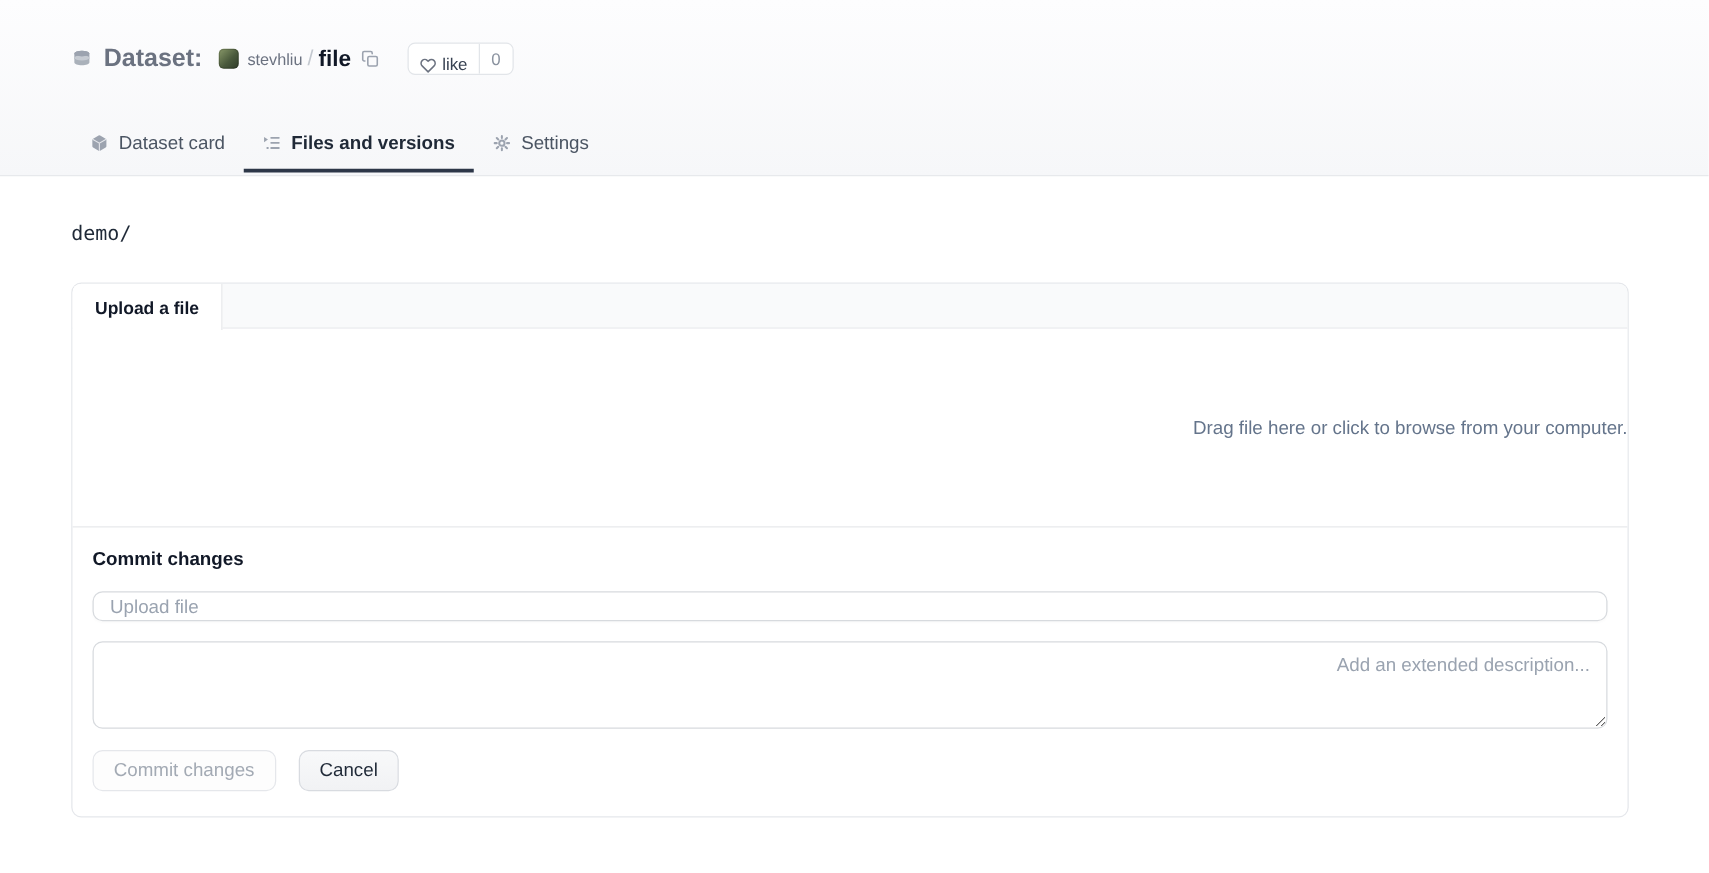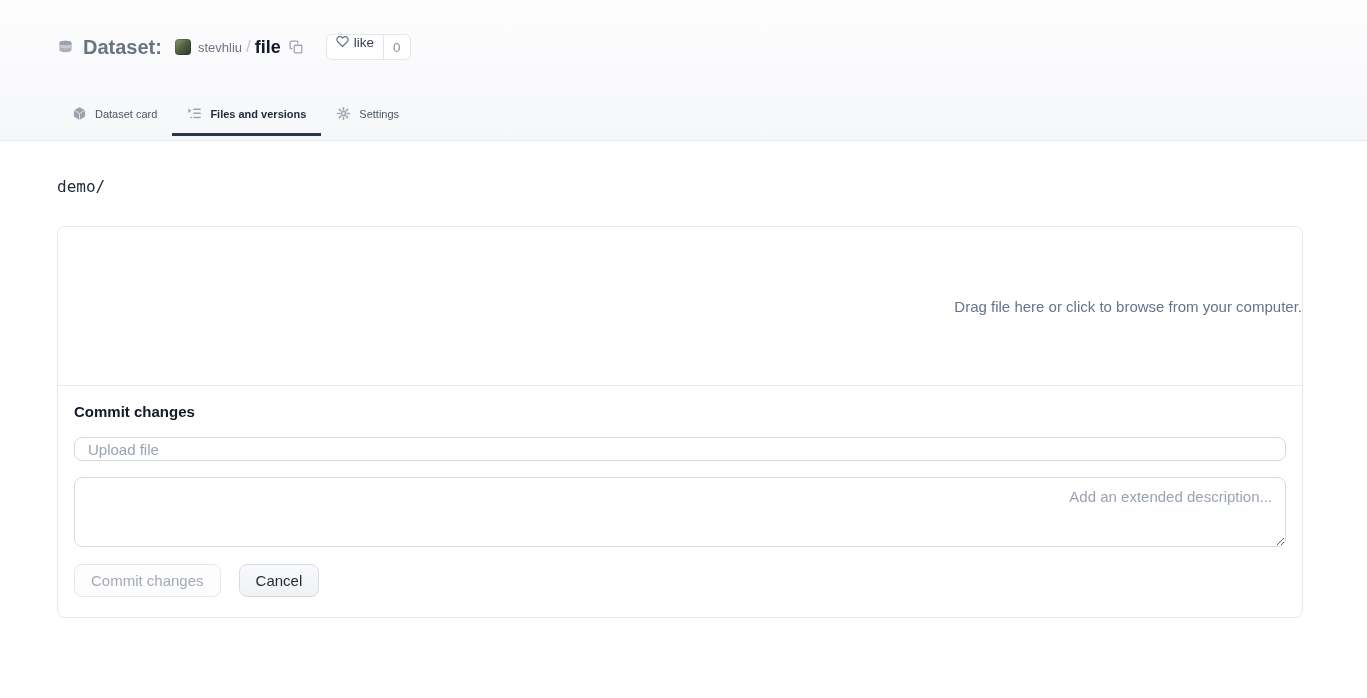--- a/index.html
+++ b/index.html
@@ -14,27 +14,27 @@
   .repo-type-label { font-size:20px; font-weight:700; color:#6b7280; margin-right:13px; }
   .avatar { width:16px; height:16px; border-radius:4px; margin-right:7px;
     background:linear-gradient(135deg,#8a9a6a 0%,#4a5a3c 55%,#2e3a28 100%);
     box-shadow:inset 0 0 0 1px rgba(0,0,0,.15); }
   .owner-link { font-size:13px; color:#6b7280; text-decoration:none; cursor:pointer; }
   .path-sep { font-size:17px; color:#c3c8cf; margin:0 4px; }
   .repo-name { font-size:18px; font-weight:700; color:#111827; text-decoration:none; cursor:pointer; }
   .copy-btn { margin-left:8px; display:flex; align-items:center; cursor:pointer; }
   .like-widget { display:flex; align-items:stretch; height:26px; margin-left:23px;
     border:1px solid #e2e5e9; border-radius:6px; background:#fff; overflow:hidden; font-size:13.5px; }
-  .like-btn { display:flex; align-items:flex-start; gap:5px; padding:0 9px; cursor:pointer; color:#374151; }
+  .like-btn { display:flex; align-items:flex-end; gap:5px; padding:0 9px; cursor:pointer; color:#374151; }
   .like-count { display:flex; align-items:center; padding:0 9px; color:#8b93a0;
     border-left:1px solid #e2e5e9; cursor:pointer; }
 
   .tabs { display:flex; margin-top:47px; align-items:center; }
   .tab { position:relative; display:flex; align-items:center; gap:8px; padding:0 15px 14px;
-    font-size:11px; color:#4b5563; cursor:pointer; text-decoration:none; }
+    font-size:15px; color:#4b5563; cursor:pointer; text-decoration:none; }
   .tab.active { font-weight:700; color:#1f2937; }
   .tab.active::after { content:""; position:absolute; left:0; right:0; bottom:-1px;
     height:3px; background:#2d3748; }
   .tab-icon { width:15px; height:15px; }
 
   
   .breadcrumb { margin:36px 0 0 57px; font-family:"DejaVu Sans Mono","Liberation Mono",monospace;
     font-size:16px; color:#1f2937; }
   .upload-container { margin:30px 64px 0 57px; border:1px solid #e5e7eb; border-radius:8px;
     background:#fff; overflow:hidden; }
@@ -121,20 +121,23 @@
       </svg>
       <span>Settings</span>
     </a>
   </nav>
 </header>
 
 <main>
   <div class="breadcrumb">demo/</div>
 
   <section class="upload-container">
+    <div class="tab-strip">
+      <div class="upload-tab">Upload a file</div>
+    </div>
 
     <div class="dropzone">
       <span>Drag file here or click to browse from your computer.</span>
     </div>
 
     <div class="commit-section">
       <h3 class="commit-title">Commit changes</h3>
       <input class="commit-input" type="text" placeholder="Upload file" style="">
       <textarea class="commit-textarea" placeholder="Add an extended description..." style=""></textarea>
       <div class="actions">

